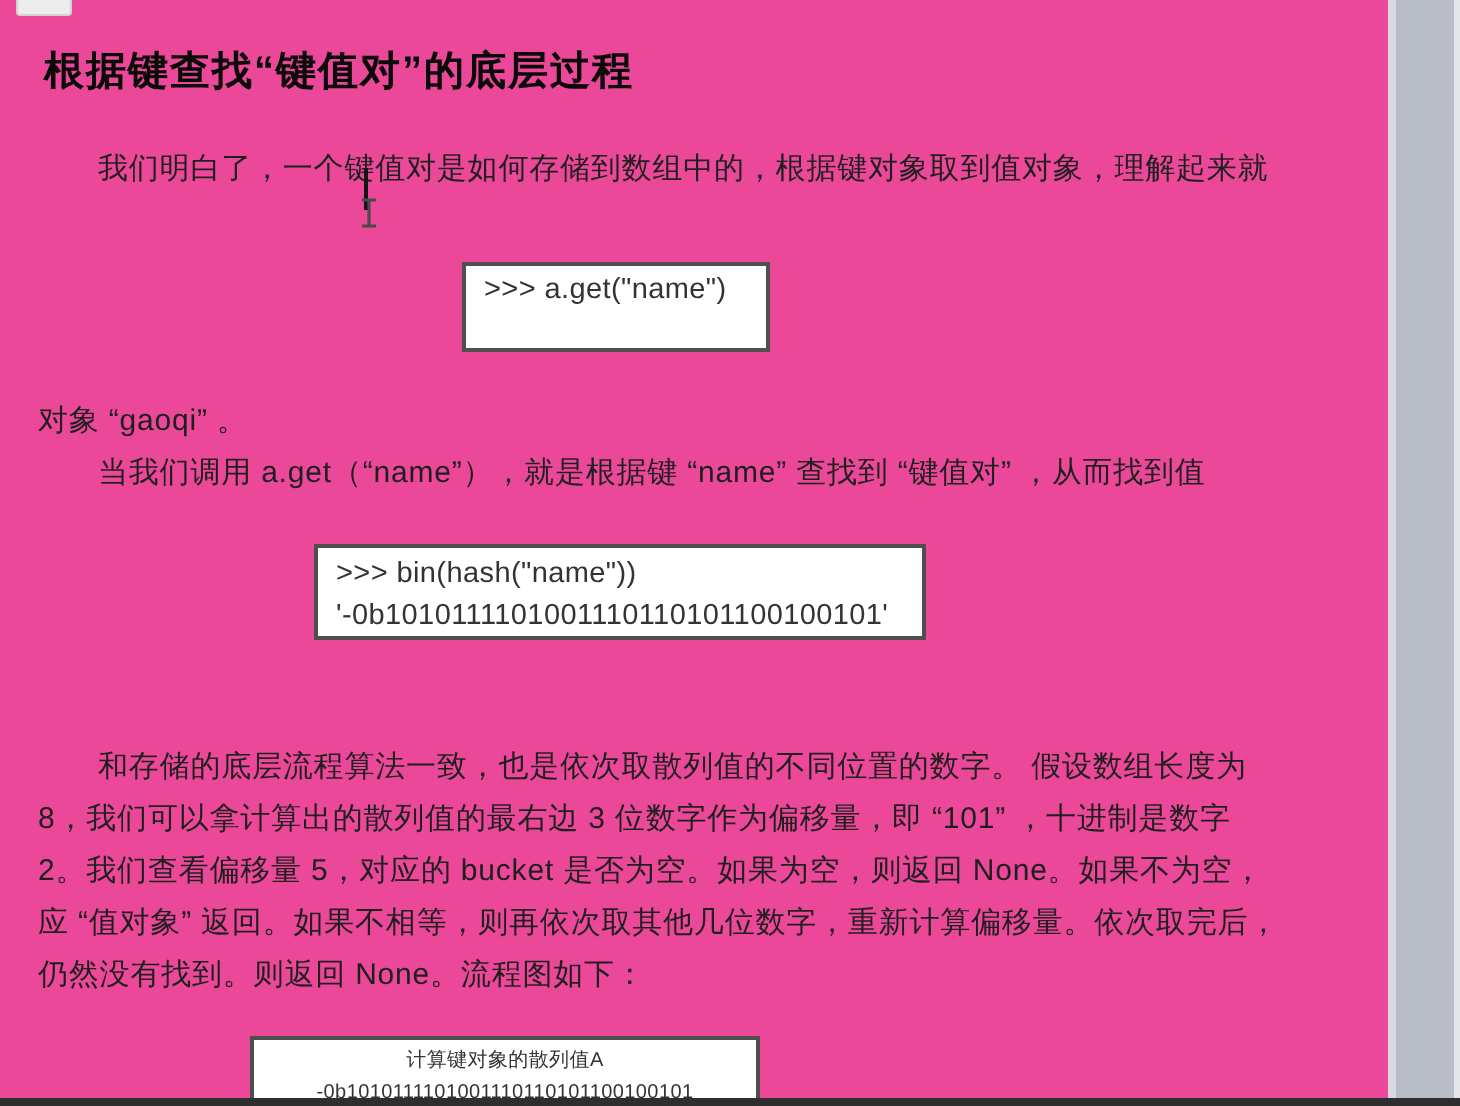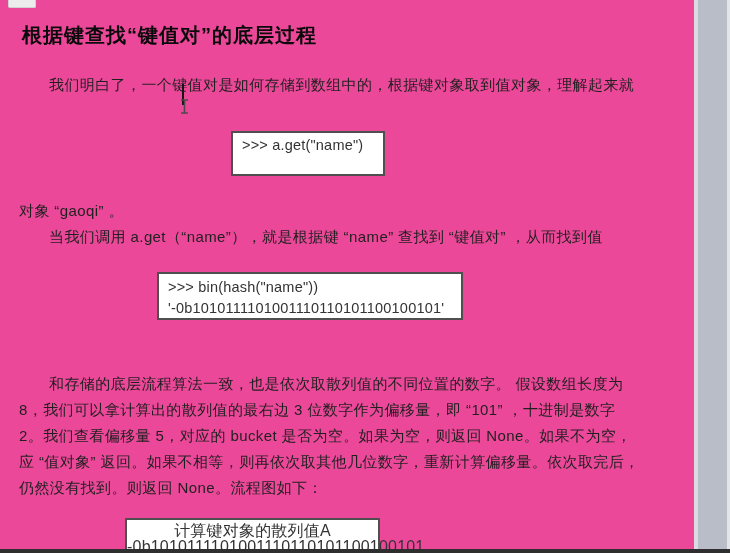--- a/index.html
+++ b/index.html
@@ -42,21 +42,21 @@
   .code-box .code-line{
     font-size:14.5px;line-height:21px;color:#333;padding-left:9px;white-space:nowrap;
     letter-spacing:0.2px;
   }
   .box-get{left:231px;top:131px;width:154px;height:45px;padding-top:2px;}
   .box-hash{left:157px;top:272px;width:306px;height:48px;padding-top:3px;}
   .flow-node{
     left:125px;top:518px;width:255px;height:60px;text-align:center;padding-top:3px;
   }
   .flow-node .flow-line{
-    font-size:16px;line-height:16px;color:#333;white-space:nowrap;letter-spacing:0.2px;
+    font-size:10px;line-height:16px;color:#333;white-space:nowrap;letter-spacing:0.2px;
   }
   
   .caret{
     position:absolute;left:182px;top:84px;width:2px;height:21px;background:#151515;
   }
   
   .ibeam{position:absolute;left:179px;top:99px;width:11px;height:15px;}
 </style>
 </head>
 <body>

